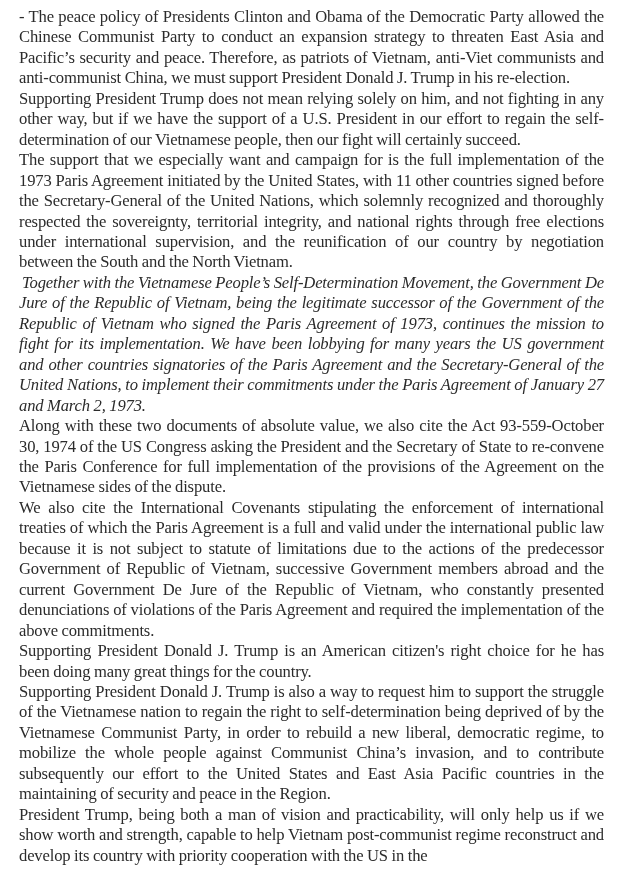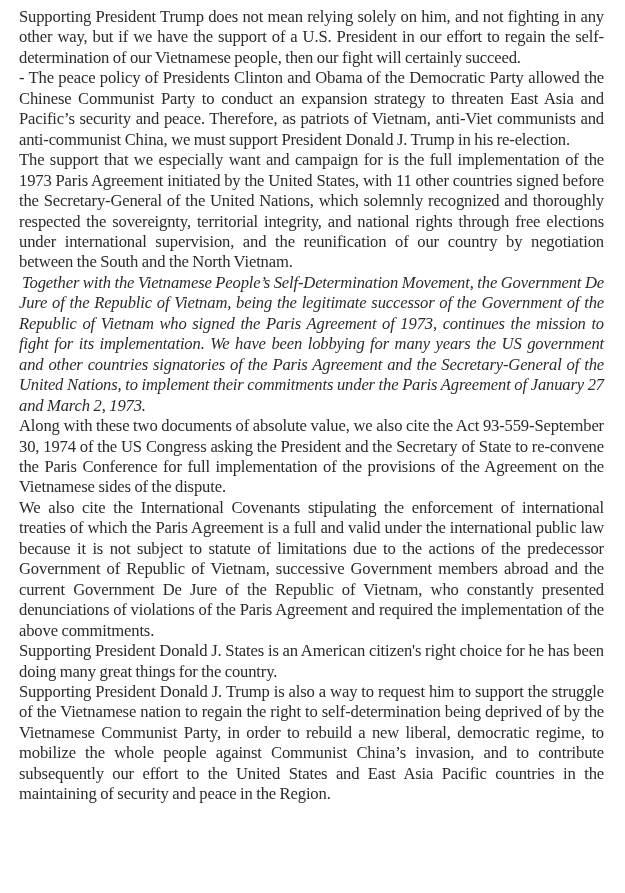--- a/index.html
+++ b/index.html
@@ -32,21 +32,22 @@
   }
   .para.indent1 {
     text-indent: 3px;
     font-style: italic;
   }
 </style>
 </head>
 <body>
 
 <div class="page">
+  <p class="para">- The peace policy of Presidents Clinton and Obama of the Democratic Party allowed the Chinese Communist Party to conduct an expansion strategy to threaten East Asia and Pacific’s security and peace. Therefore, as patriots of Vietnam, anti-Viet communists and anti-communist China, we must support President Donald J. Trump in his re-election.</p>
   <p class="para">Supporting President Trump does not mean relying solely on him, and not fighting in any other way, but if we have the support of a U.S. President in our effort to regain the self-determination of our Vietnamese people, then our fight will certainly succeed.</p>
-  <p class="para">- The peace policy of Presidents Clinton and Obama of the Democratic Party allowed the Chinese Communist Party to conduct an expansion strategy to threaten East Asia and Pacific’s security and peace. Therefore, as patriots of Vietnam, anti-Viet communists and anti-communist China, we must support President Donald J. Trump in his re-election.</p>
   <p class="para">The support that we especially want and campaign for is the full implementation of the 1973 Paris Agreement initiated by the United States, with 11 other countries signed before the Secretary-General of the United Nations, which solemnly recognized and thoroughly respected  the  sovereignty,  territorial  integrity,  and national rights through free elections under international supervision, and the reunification of our country by negotiation between the South and the North Vietnam.</p>
   <p class="para indent1">Together with the Vietnamese People’s Self-Determination Movement, the Government De Jure of the Republic of Vietnam, being the legitimate successor of the Government of the Republic of Vietnam who signed the Paris Agreement of 1973, continues the mission to fight for its implementation. We have been lobbying for many years the US government and other countries signatories of the Paris Agreement and the Secretary-General of the United Nations, to implement their commitments under the Paris Agreement of January 27 and March 2, 1973.</p>
-  <p class="para">Along with these two documents of absolute value, we also cite the Act 93-559-September 30, 1974 of the US Congress asking the President and the Secretary of State to re-convene the Paris Conference for full implementation of the provisions of the Agreement on the Vietnamese sides of the dispute.</p>
+  <p class="para">Along with these two documents of absolute value, we also cite the Act 93-559-October 30, 1974 of the US Congress asking the President and the Secretary of State to re-convene the Paris Conference for full implementation of the provisions of the Agreement on the Vietnamese sides of the dispute.</p>
   <p class="para">We also cite the International Covenants stipulating the enforcement of international treaties of which the Paris Agreement is a full and valid under the international public law because it is not subject to statute of limitations due to the actions of the predecessor Government of Republic of Vietnam, successive Government members abroad and the current Government De Jure of the Republic of Vietnam, who constantly presented denunciations of violations of the Paris Agreement and required  the implementation of the above commitments.</p>
-  <p class="para">Supporting President Donald J. States is an American citizen's right choice for he has been doing many great things for the country.</p>
+  <p class="para">Supporting President Donald J. Trump is an American citizen's right choice for he has been doing many great things for the country.</p>
   <p class="para">Supporting President Donald J. Trump is also a way to request him to support the struggle of the Vietnamese nation to regain the right to self-determination being deprived of by the Vietnamese Communist Party, in order to rebuild a new liberal, democratic regime, to mobilize the whole people against Communist China’s invasion, and to contribute subsequently our effort to the United States and East Asia Pacific countries in the maintaining of security and peace in the Region.</p>
+  <p class="para">President Trump, being both a man of vision and practicability, will only help us if we show worth and strength, capable to help Vietnam post-communist regime reconstruct and develop its country with priority cooperation with the US in the</p>
 </div>
 
 </body></html>

